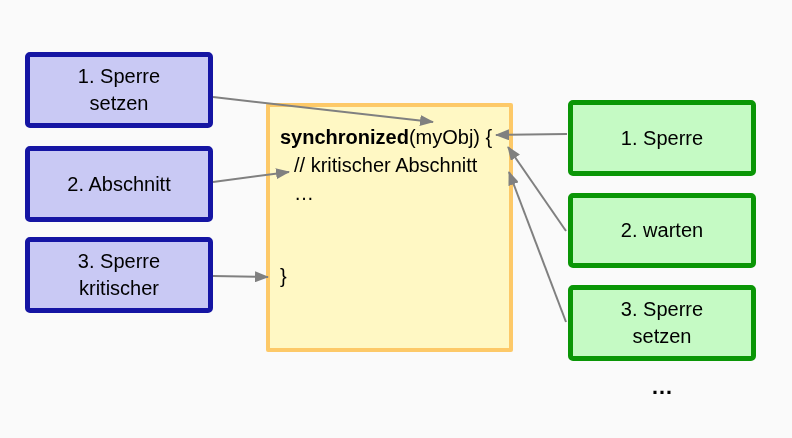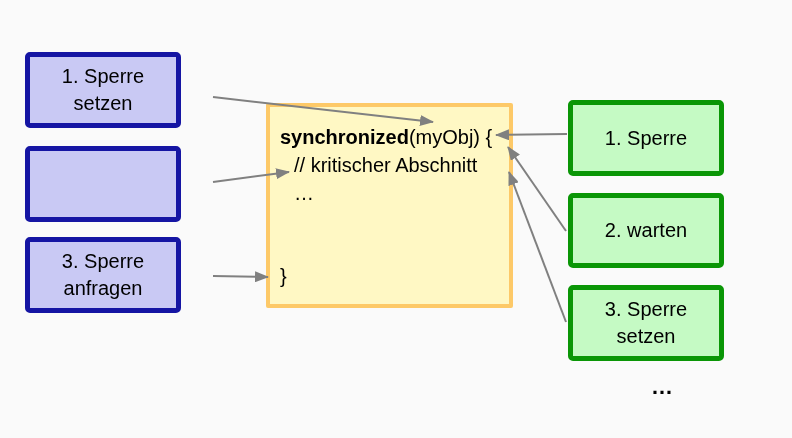--- a/index.html
+++ b/index.html
@@ -9,21 +9,21 @@
   }
   .canvas {
     position: relative;
     width: 792px;
     height: 438px;
     background: var(--bg, #fafafa);
     overflow: hidden;
   }
   .step-box {
     position: absolute;
-    width: 156px;
+    width: 188px;
     height: 76px;
     box-sizing: border-box;
     border-radius: 5px;
     display: flex;
     flex-direction: column;
     justify-content: center;
     align-items: center;
     text-align: center;
     font-size: 20px;
     line-height: 27px;
@@ -38,21 +38,21 @@
   .green-box {
     left: 568px;
     background: var(--green-fill, #c5fac4);
     border: 5px solid var(--green-border, #0a9606);
   }
   .code-box {
     position: absolute;
     left: 266px;
     top: 103px;
     width: 247px;
-    height: 205px;
+    height: 249px;
     box-sizing: border-box;
     background: var(--yellow-fill, #fff8c4);
     border: 4px solid var(--yellow-border, #fdc968);
     border-radius: 2px;
     z-index: 1;
   }
   .code-box .code {
     margin: 0;
     padding: 16px 0 0 10px;
     font-size: 20px;
@@ -88,24 +88,25 @@
 </head>
 <body>
 
 <div class="canvas">
 
   <div class="step-box blue-box" style="top:52px;">
     <span>1. Sperre</span>
     <span>setzen</span>
   </div>
   <div class="step-box blue-box" style="top:146px;">
+    <span>2. Abschnitt</span>
   </div>
   <div class="step-box blue-box" style="top:237px;">
     <span>3. Sperre</span>
-    <span>anfragen</span>
+    <span>kritischer</span>
   </div>
 
   <div class="code-box">
     <div class="code">
       <p class="code-line"><span class="kw">synchronized</span><span>(myObj) {</span></p>
       <p class="code-line indent">// kritischer Abschnitt</p>
       <p class="code-line indent">…</p>
       <p class="code-line close-brace">}</p>
     </div>
   </div>

